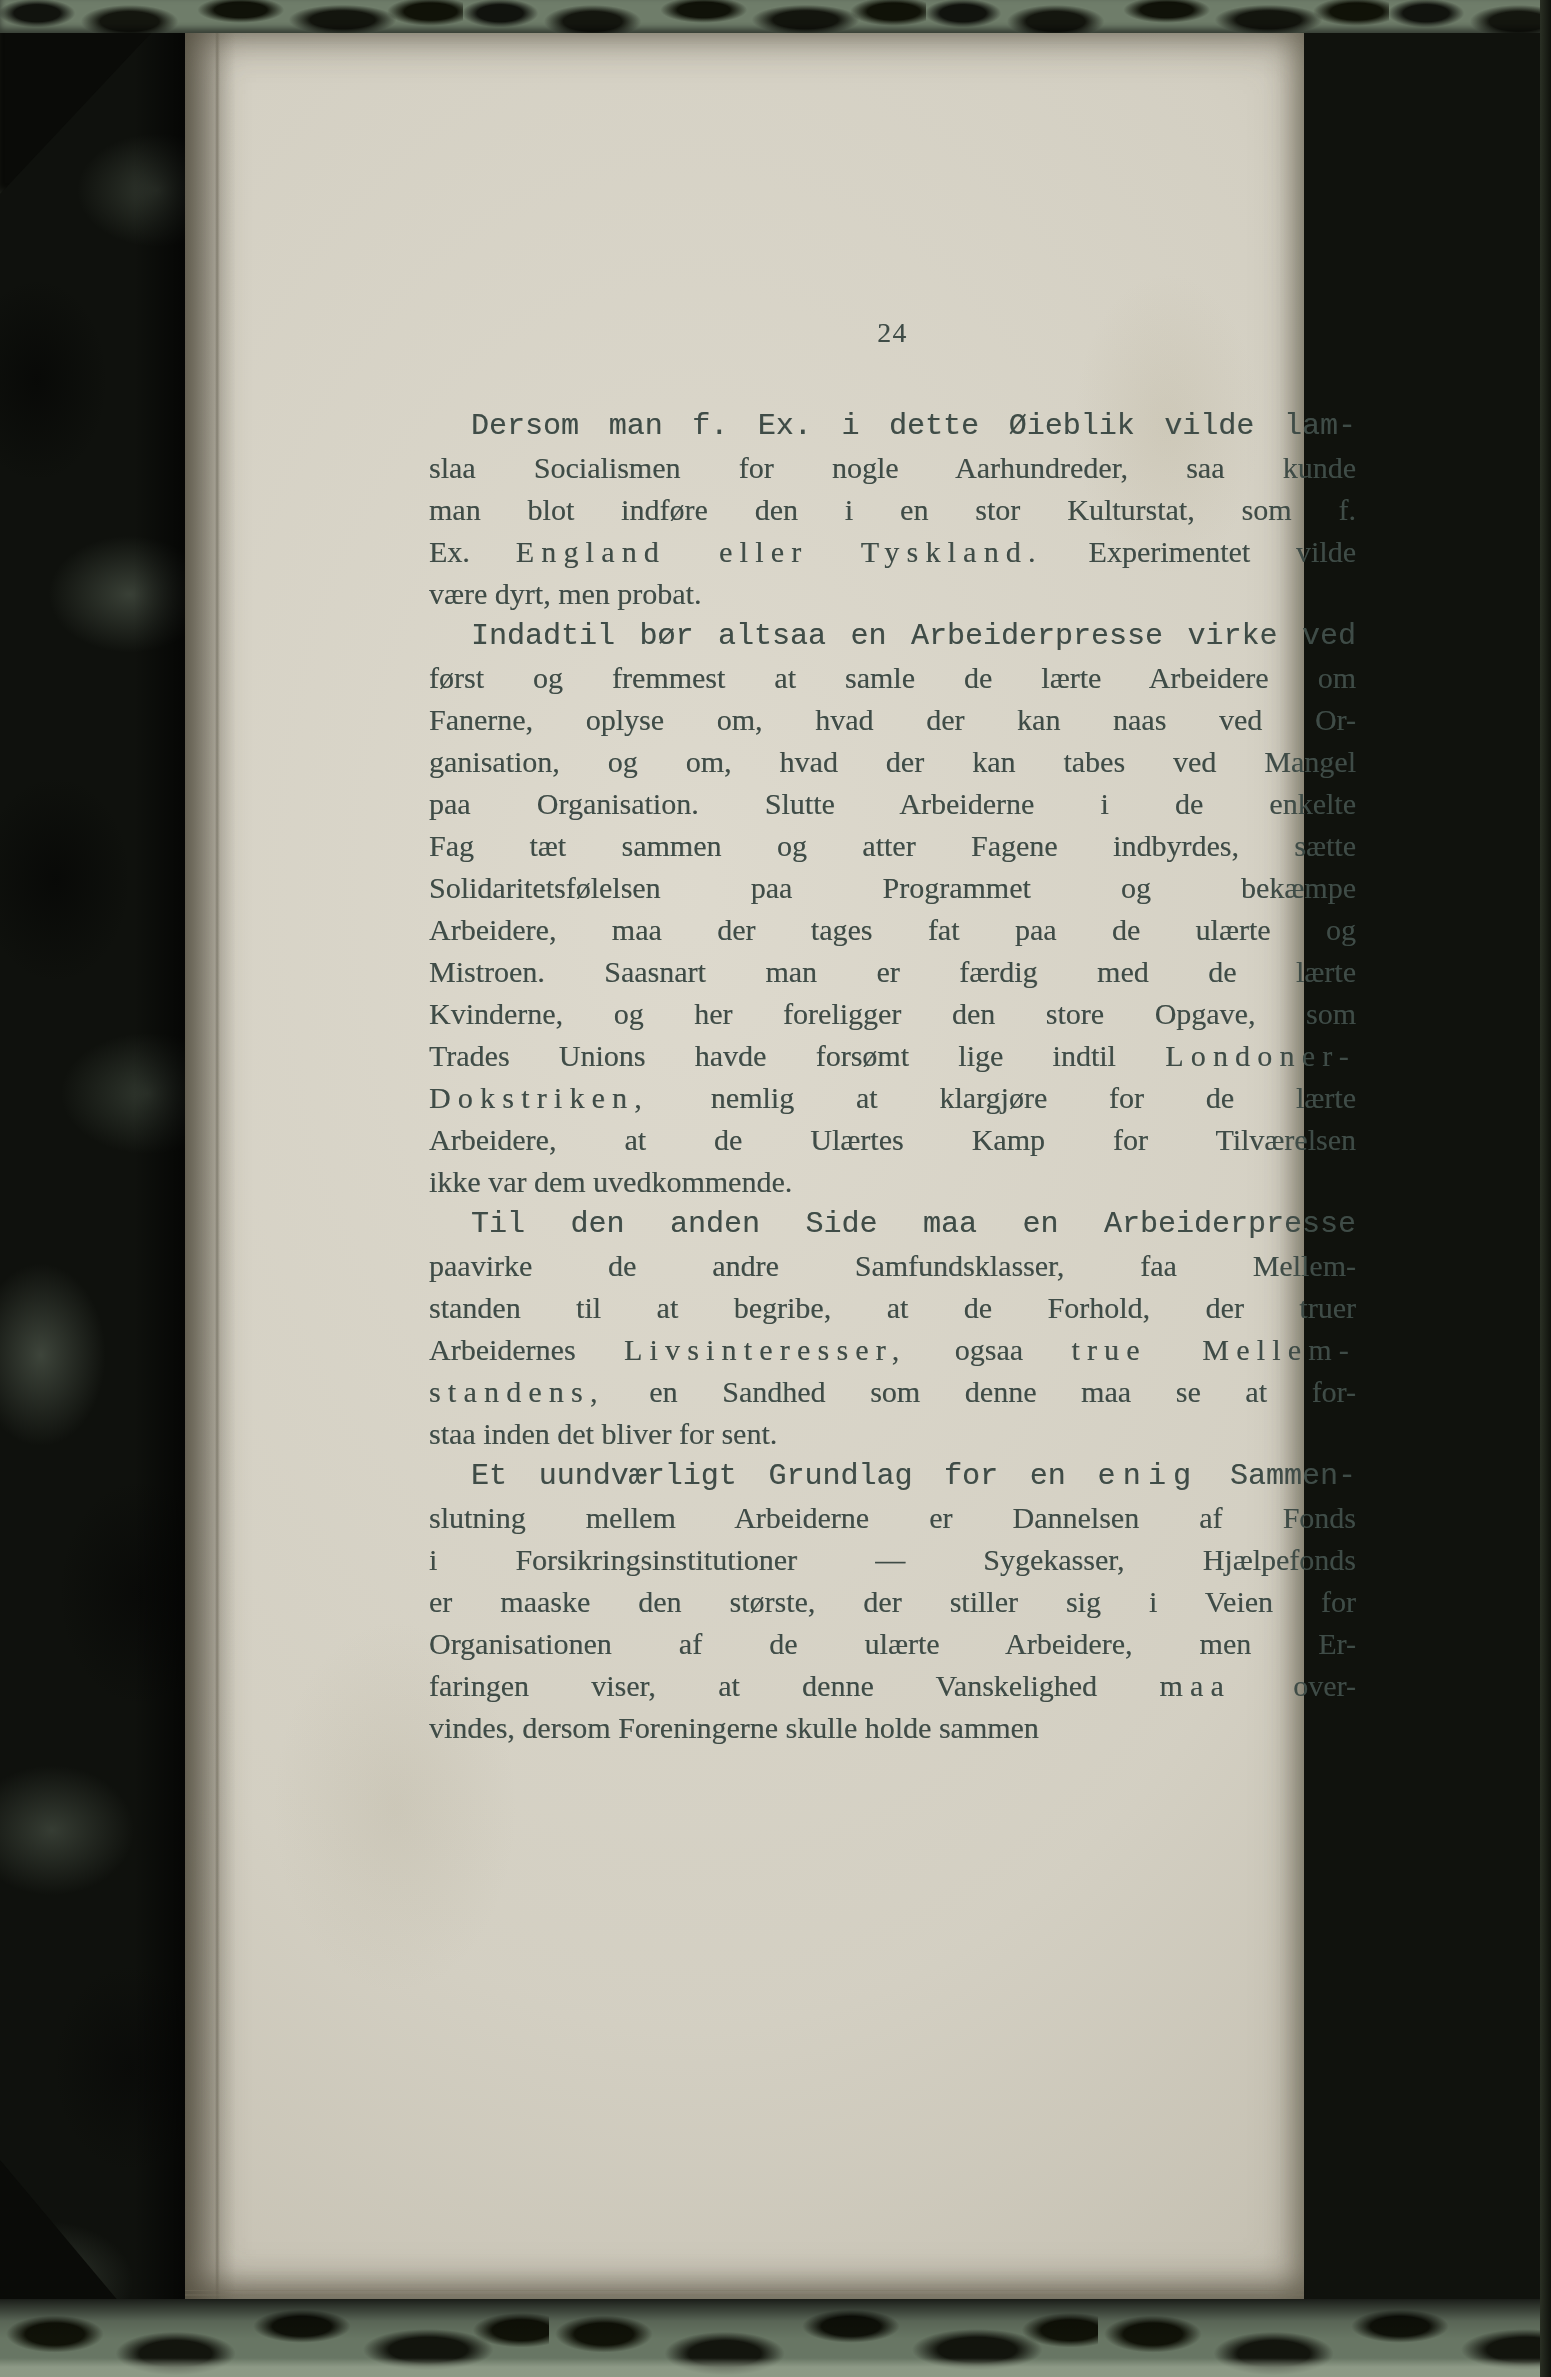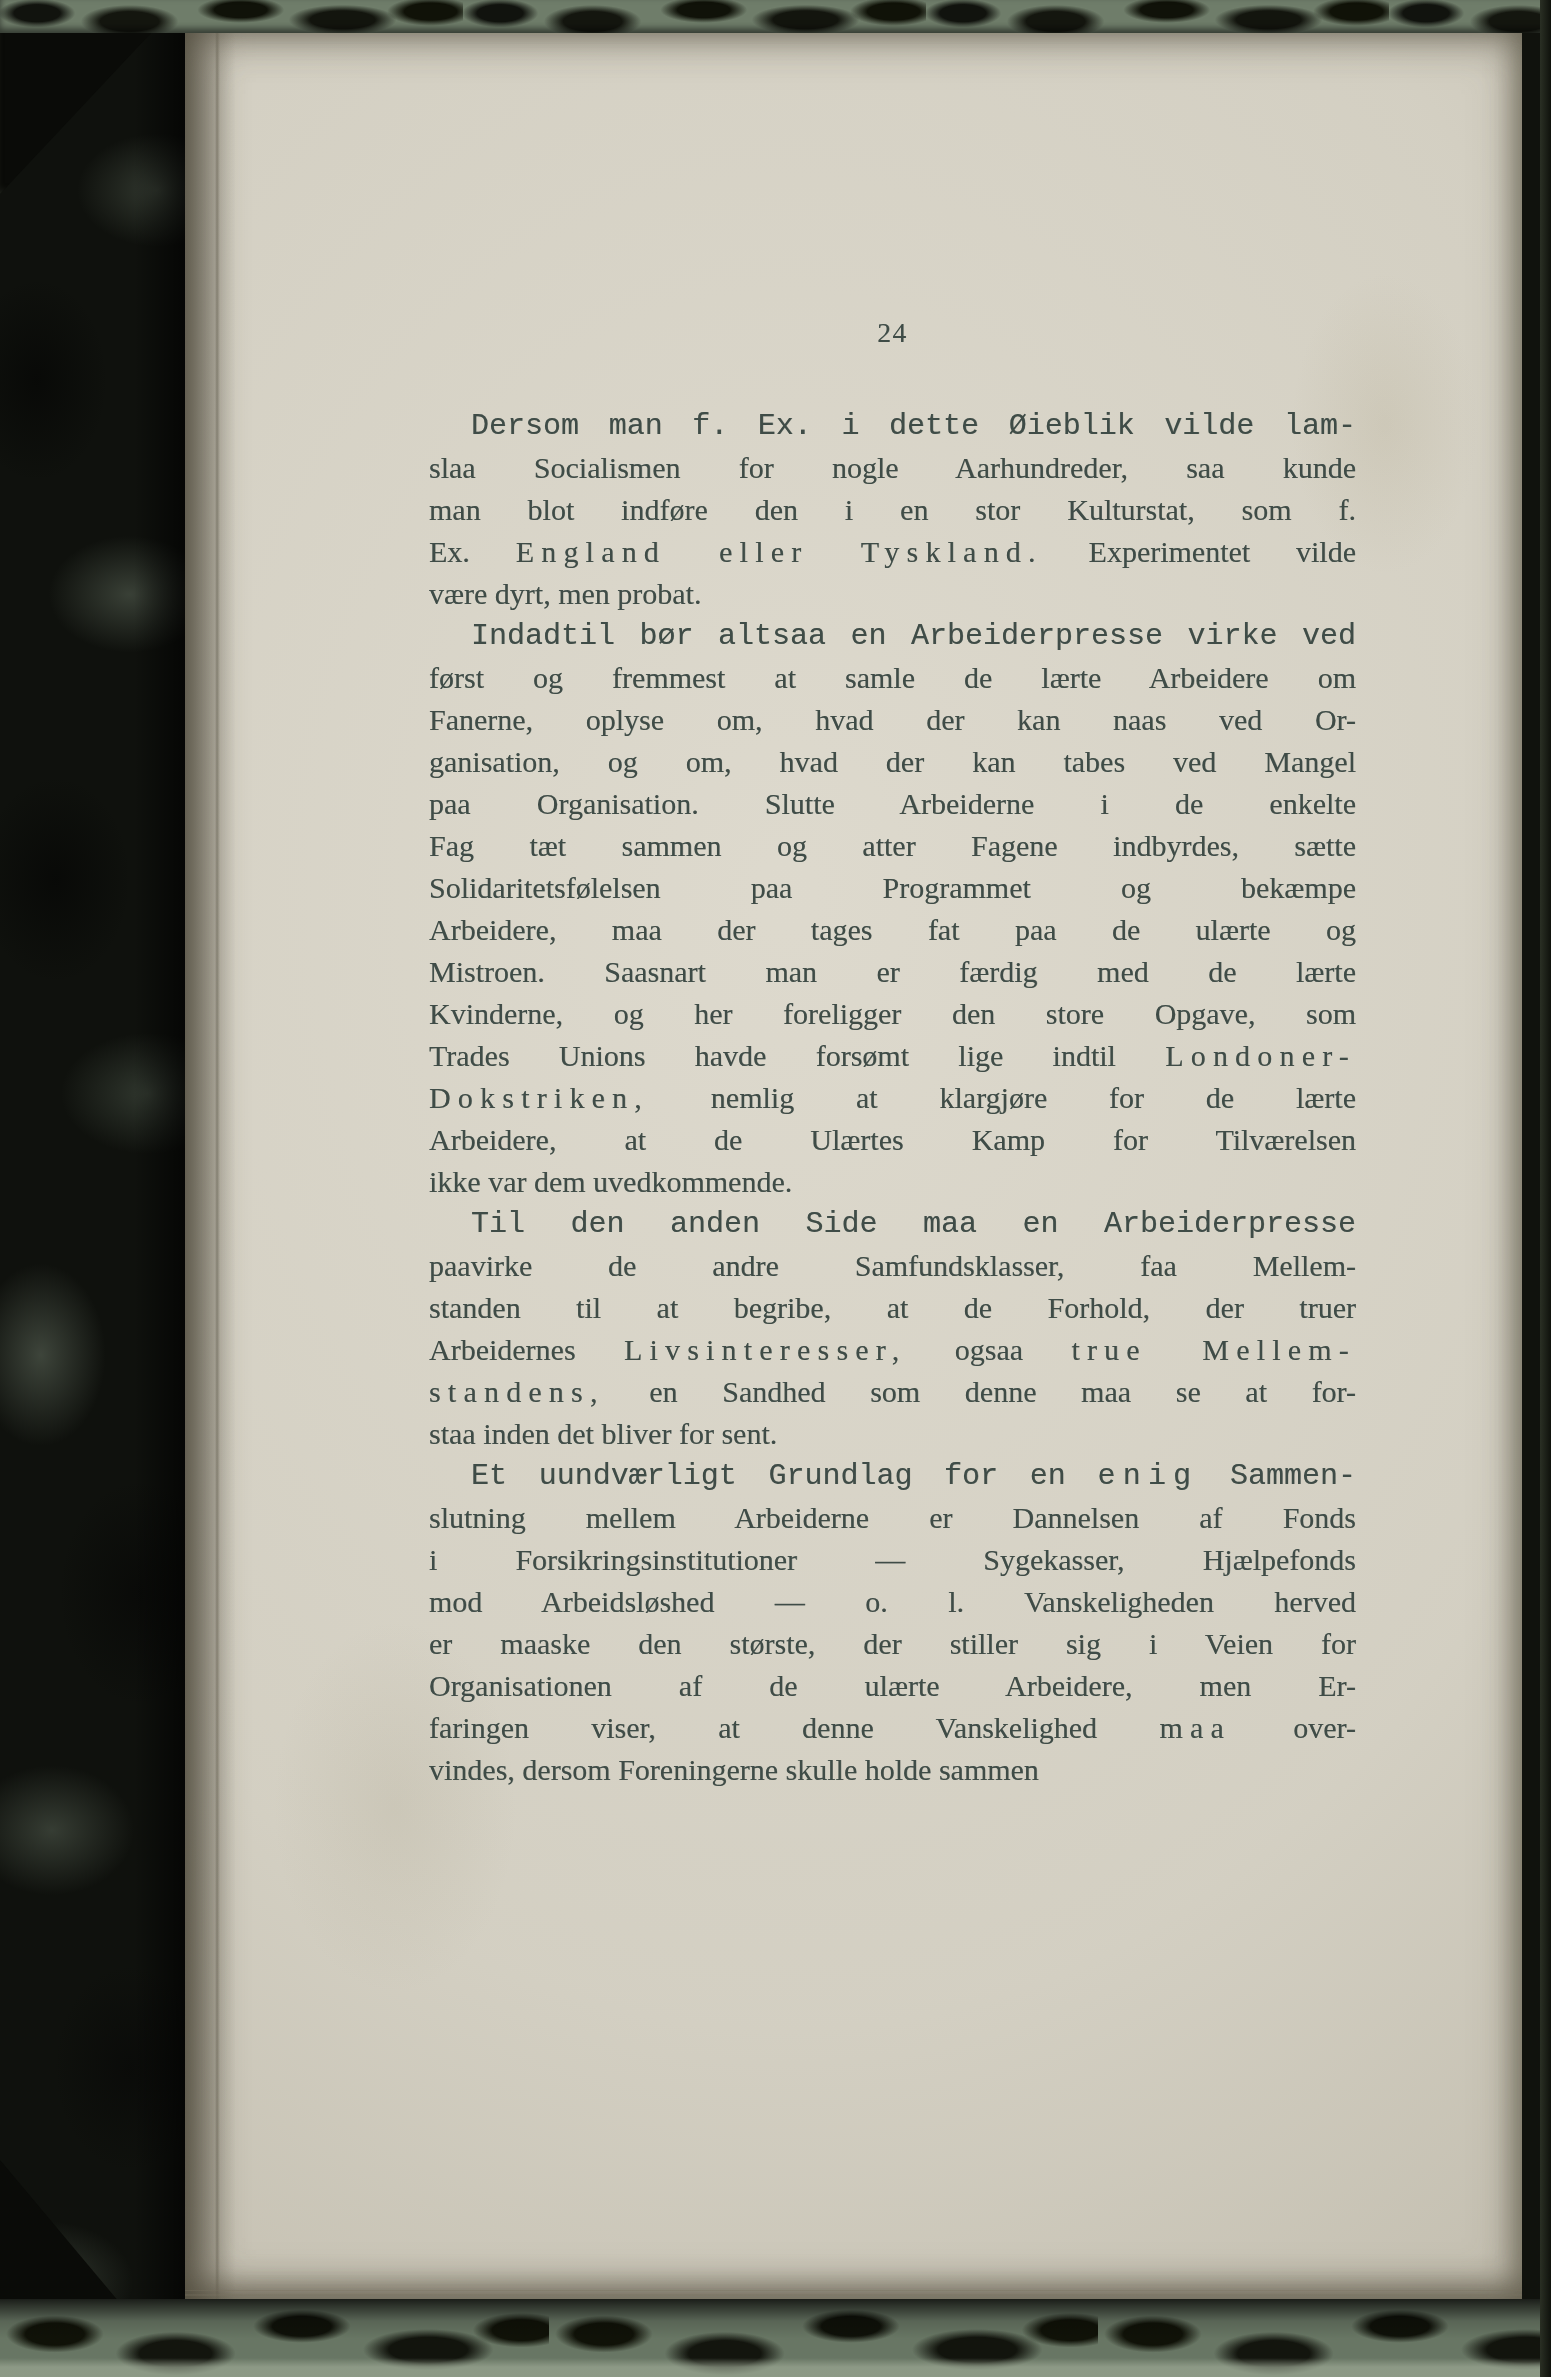--- a/index.html
+++ b/index.html
@@ -71,21 +71,21 @@
     background-size:auto,auto,549px 78px,549px 78px,549px 78px,549px 78px,549px 78px;
     background-repeat:no-repeat,no-repeat,repeat-x,repeat-x,repeat-x,repeat-x,repeat-x;
   }
   .binding-right{
     right:0;top:0;bottom:0;width:11.6px;
     background:linear-gradient(90deg,#2a2f24,#0d0f0a);
   }
 
   
   .page{
-    position:absolute;left:185px;top:33px;width:1337px;height:2266px;
+    position:absolute;left:185px;top:33px;width:1119px;height:2266px;
     background-color:var(--paper);
     background-image:
       radial-gradient(ellipse 120% 90% at 45% 38%, rgba(222,218,206,0.9) 0%, rgba(211,207,194,0.9) 55%, rgba(192,187,172,0.9) 85%, rgba(176,170,154,0.9) 100%);
     box-shadow:
       inset 0 0 51px rgba(80,75,58,0.35),
       inset 22px 0 40px rgba(70,65,50,0.45),
       inset -13px 0 25px rgba(90,85,68,0.35),
       inset 0 -16px 25px rgba(90,85,68,0.4);
   }
   .gutter-shadow{
@@ -192,21 +192,20 @@
             <div class="line"><span class="seg">paavirke de andre Samfundsklasser, faa Mellem-</span></div>
             <div class="line"><span class="seg">standen til at begribe, at de Forhold, der truer</span></div>
             <div class="line"><span class="seg">Arbeidernes </span><span class="seg sp">Livsinteresser,</span><span class="seg"> ogsaa </span><span class="seg sp">true Mellem-</span></div>
             <div class="line"><span class="seg sp">standens,</span><span class="seg"> en Sandhed som denne maa se at for-</span></div>
             <div class="line last"><span class="seg">staa inden det bliver for sent.</span></div>
           </div>
           <div class="para">
             <div class="line indent"><span class="seg">Et uundværligt Grundlag for en </span><span class="seg sp">enig</span><span class="seg"> Sammen-</span></div>
             <div class="line"><span class="seg">slutning mellem Arbeiderne er Dannelsen af Fonds</span></div>
             <div class="line"><span class="seg">i Forsikringsinstitutioner — Sygekasser, Hjælpefonds</span></div>
-            <div class="line"><span class="seg">mod Arbeidsløshed — o. l. Vanskeligheden herved</span></div>
             <div class="line"><span class="seg">er maaske den største, der stiller sig i Veien for</span></div>
             <div class="line"><span class="seg">Organisationen af de ulærte Arbeidere, men Er-</span></div>
             <div class="line"><span class="seg">faringen viser, at denne Vanskelighed </span><span class="seg sp">maa</span><span class="seg"> over-</span></div>
             <div class="line last"><span class="seg">vindes, dersom Foreningerne skulle holde sammen</span></div>
           </div>
         </div>
     </div>
   </div>
 
 </div>

